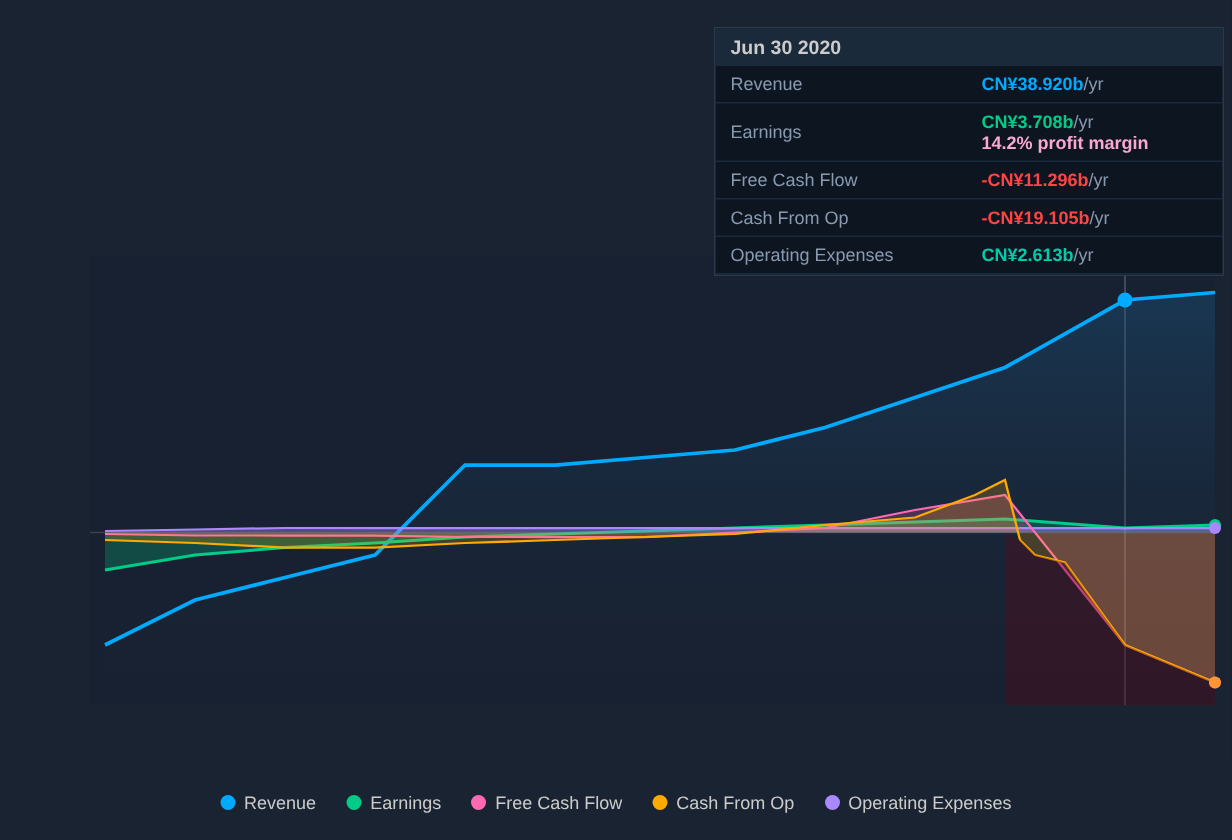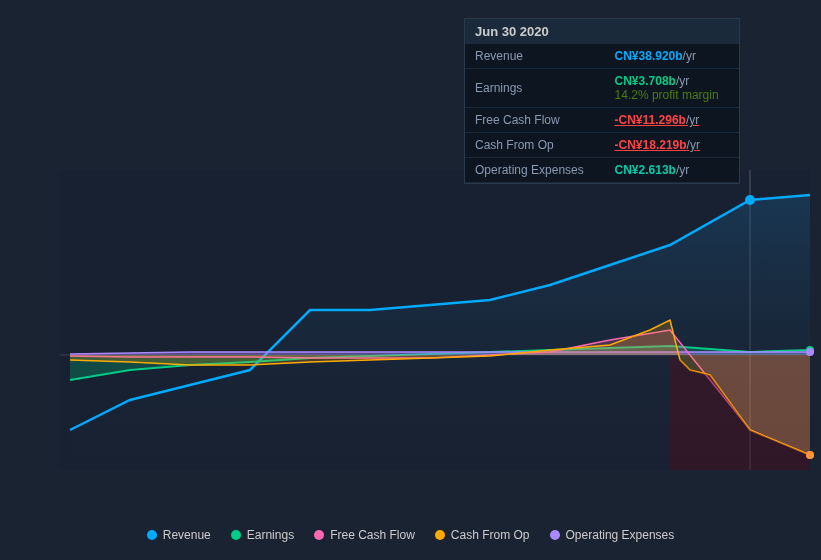--- a/index.html
+++ b/index.html
@@ -15,22 +15,22 @@
     .chart-container {
       width: 821px;
       height: 560px;
       position: relative;
     }
 
     
     .tooltip {
       position: absolute;
       top: 18px;
-      left: 464px;
-      width: 276px;
+      left: 476px;
+      width: 340px;
       background: #0d1520;
       border: 1px solid #2a3a4a;
       z-index: 10;
       padding: 0;
     }
 
     .tooltip-header {
       background: #1a2a3a;
       padding: 5px 10px;
       color: #ccc;
@@ -57,31 +57,30 @@
       color: #00aaff;
       font-weight: bold;
     }
 
     .tooltip-table td.value.green {
       color: #00cc88;
     }
 
     .tooltip-table td.value.red {
       color: #ff4444;
-      text-decoration: underline;
     }
 
     .tooltip-table td.value.teal {
       color: #00ccaa;
       margin-top: 22px;
     }
 
     .profit-margin {
-      color: #4d7c0f;
-      font-weight: normal;
+      color: #f9a8d4;
+      font-weight: bold;
     }
 
     
     .y-label {
       position: absolute;
       color: #8a9ab0;
       font-size: 11px;
     }
 
     
@@ -142,21 +141,21 @@
       </tr>
       <tr>
         <td>Free Cash Flow</td>
         <td class="value red">
           <span>-CN¥11.296b</span><span style="color:#8a9ab0;font-weight:normal;">/yr</span>
         </td>
       </tr>
       <tr>
         <td>Cash From Op</td>
         <td class="value red">
-          <span>-CN¥18.219b</span><span style="color:#8a9ab0;font-weight:normal;">/yr</span>
+          <span>-CN¥19.105b</span><span style="color:#8a9ab0;font-weight:normal;">/yr</span>
         </td>
       </tr>
       <tr>
         <td>Operating Expenses</td>
         <td class="value teal">
           <span>CN¥2.613b</span><span style="color:#8a9ab0;font-weight:normal;">/yr</span>
         </td>
       </tr>
     </tbody>
       </table>

